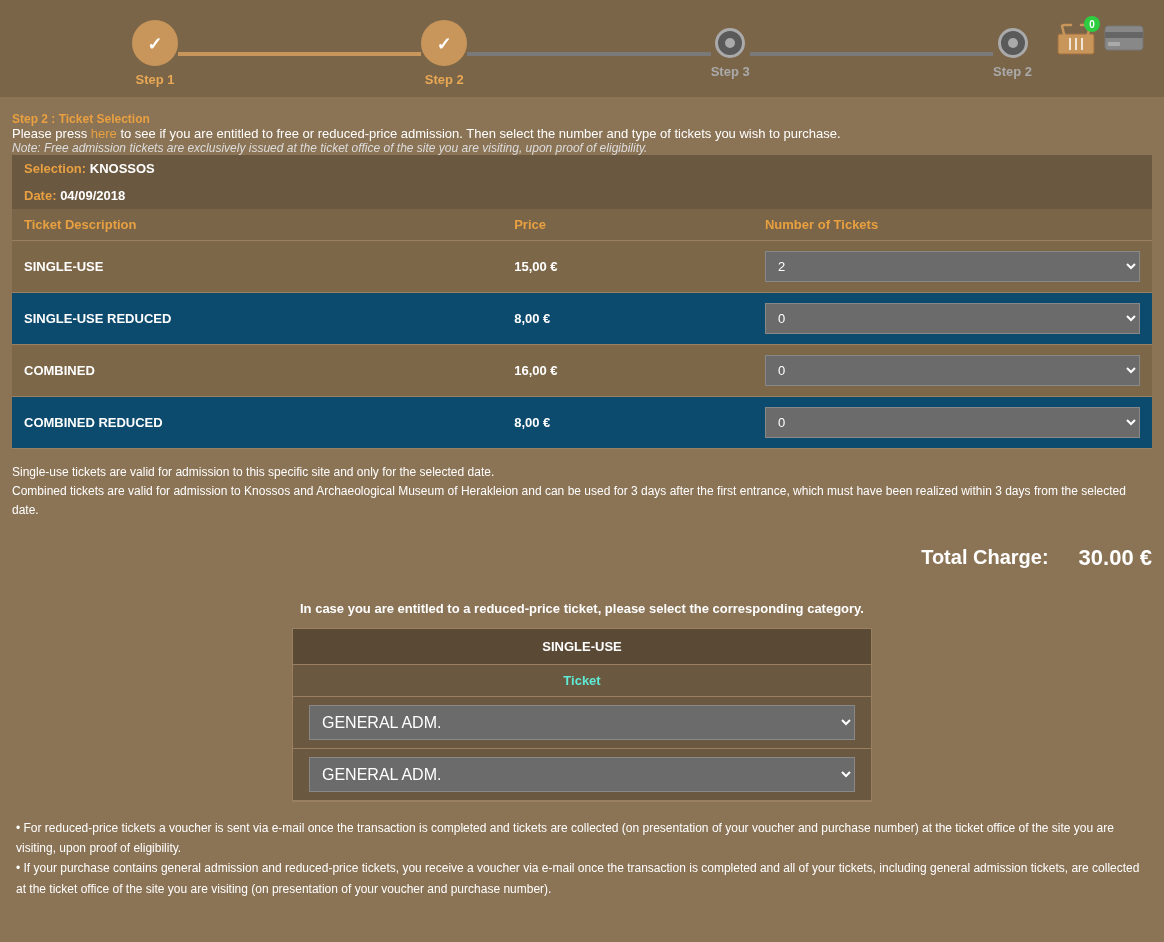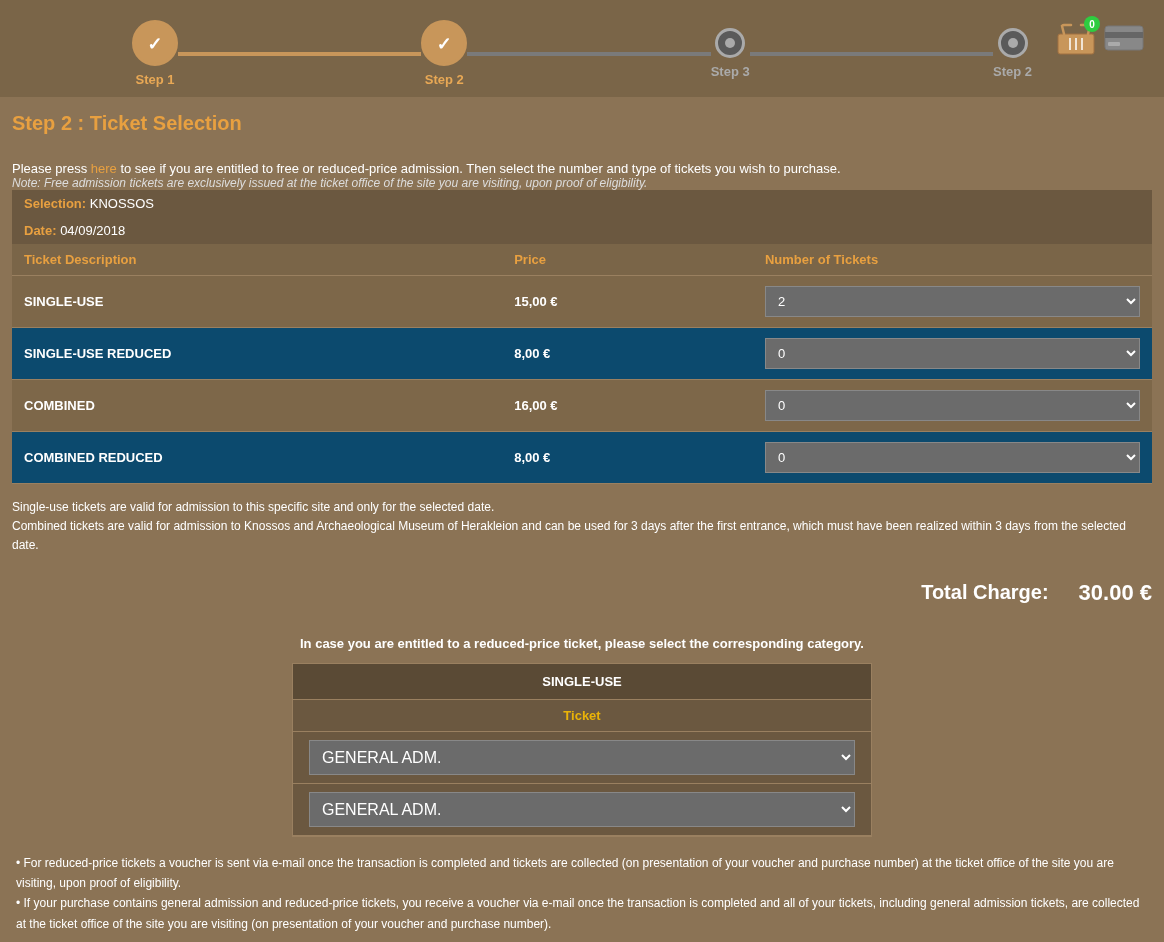--- a/index.html
+++ b/index.html
@@ -96,23 +96,23 @@
       font-weight: bold;
     }
 
     
     .main-content {
       padding: 15px 12px;
     }
 
     .step-title {
       color: #e8a040;
-      font-size: 20px;
-      font-weight: bold;
-      margin-bottom: 26px;
+      font-size: 12px;
+      font-weight: bold;
+      margin-bottom: 0;
     }
 
     .info-text {
       font-size: 13px;
       color: #fff;
       margin-bottom: 0;
     }
     .info-text a {
       color: #e8a040;
       text-decoration: none;
@@ -156,21 +156,21 @@
     .ticket-table .data-row:nth-child(even) td {
       background: #7d6749;
     }
 
     .selection-label {
       color: #e8a040;
       font-weight: bold;
     }
     .selection-value {
       color: #fff;
-      font-weight: normal;
+      font-weight: bold;
     }
 
     .ticket-select {
       width: 100%;
       background: #6b6b6b;
       color: #fff;
       border: 1px solid #888;
       padding: 6px 8px;
       font-size: 13px;
       cursor: pointer;
@@ -228,21 +228,21 @@
       padding: 10px 16px;
       text-align: center;
       font-weight: bold;
       color: #fff;
       font-size: 13px;
       border-bottom: 1px solid #9a8060;
     }
     .category-box-ticket {
       padding: 8px 16px;
       text-align: center;
-      color: #eab308;
+      color: #5eead4;
       font-weight: bold;
       font-size: 13px;
       border-bottom: 1px solid #9a8060;
     }
     .category-select-row {
       padding: 8px 16px;
       border-bottom: 1px solid #9a8060;
     }
     .category-select {
       width: 100%;

